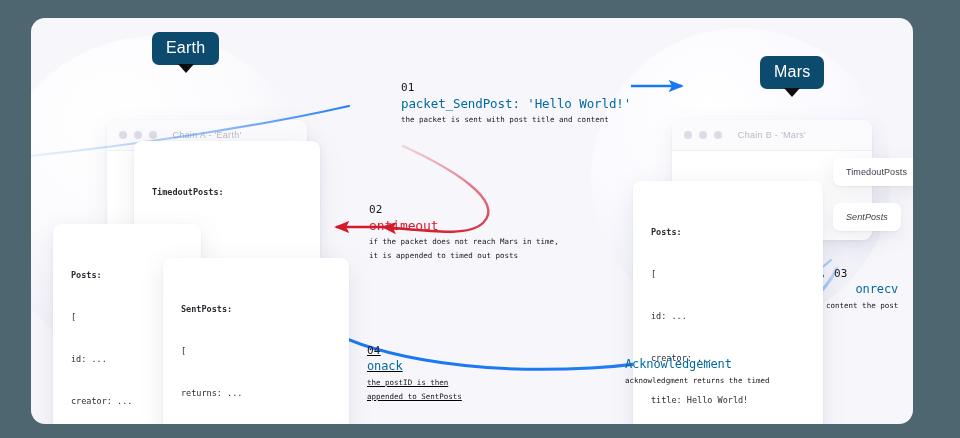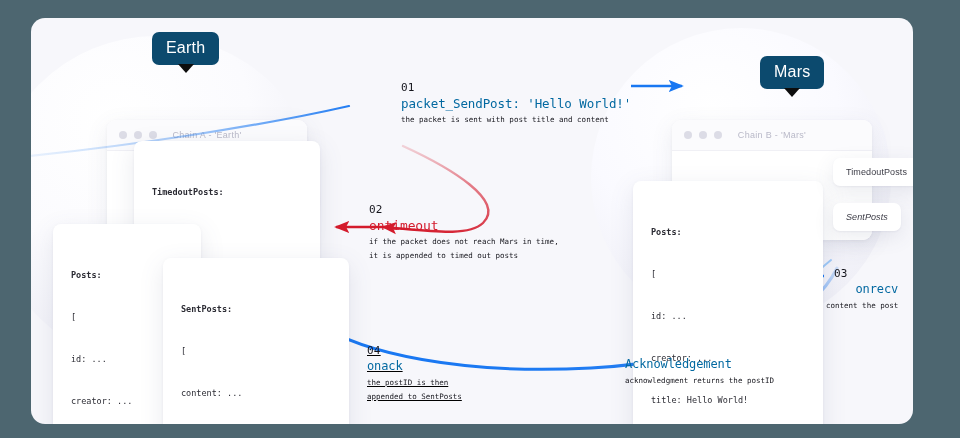--- a/index.html
+++ b/index.html
@@ -277,21 +277,21 @@
       <span class="ln">id: ...</span>
       <span class="ln">creator: ...</span>
       
       
       
     </div>
 
     <div class="code-card" id="card-sentposts">
       <span class="ttl">SentPosts:</span>
       <span class="ln">[</span>
-      <span class="ln">content: ...</span>
+      <span class="ln">returns: ...</span>
       
       
       
       
     </div>
 
     <div class="code-card" id="card-posts-mars">
       <span class="ttl">Posts:</span>
       <span class="ln">[</span>
       <span class="ln">id: ...</span>
@@ -328,17 +328,17 @@
 
     <div class="step blue" id="step-04">
       <span class="num">04</span>
       <span class="name">onack</span>
       <span class="desc">the postID is then</span>
       <span class="desc">appended to SentPosts</span>
     </div>
 
     <div class="step blue" id="ack-label">
       <span class="name">Acknowledgement</span>
-      <span class="desc">acknowledgment returns the postID</span>
+      <span class="desc">acknowledgment returns the timed</span>
     </div>
 
   </div>
 </div>
 
 </body></html>

